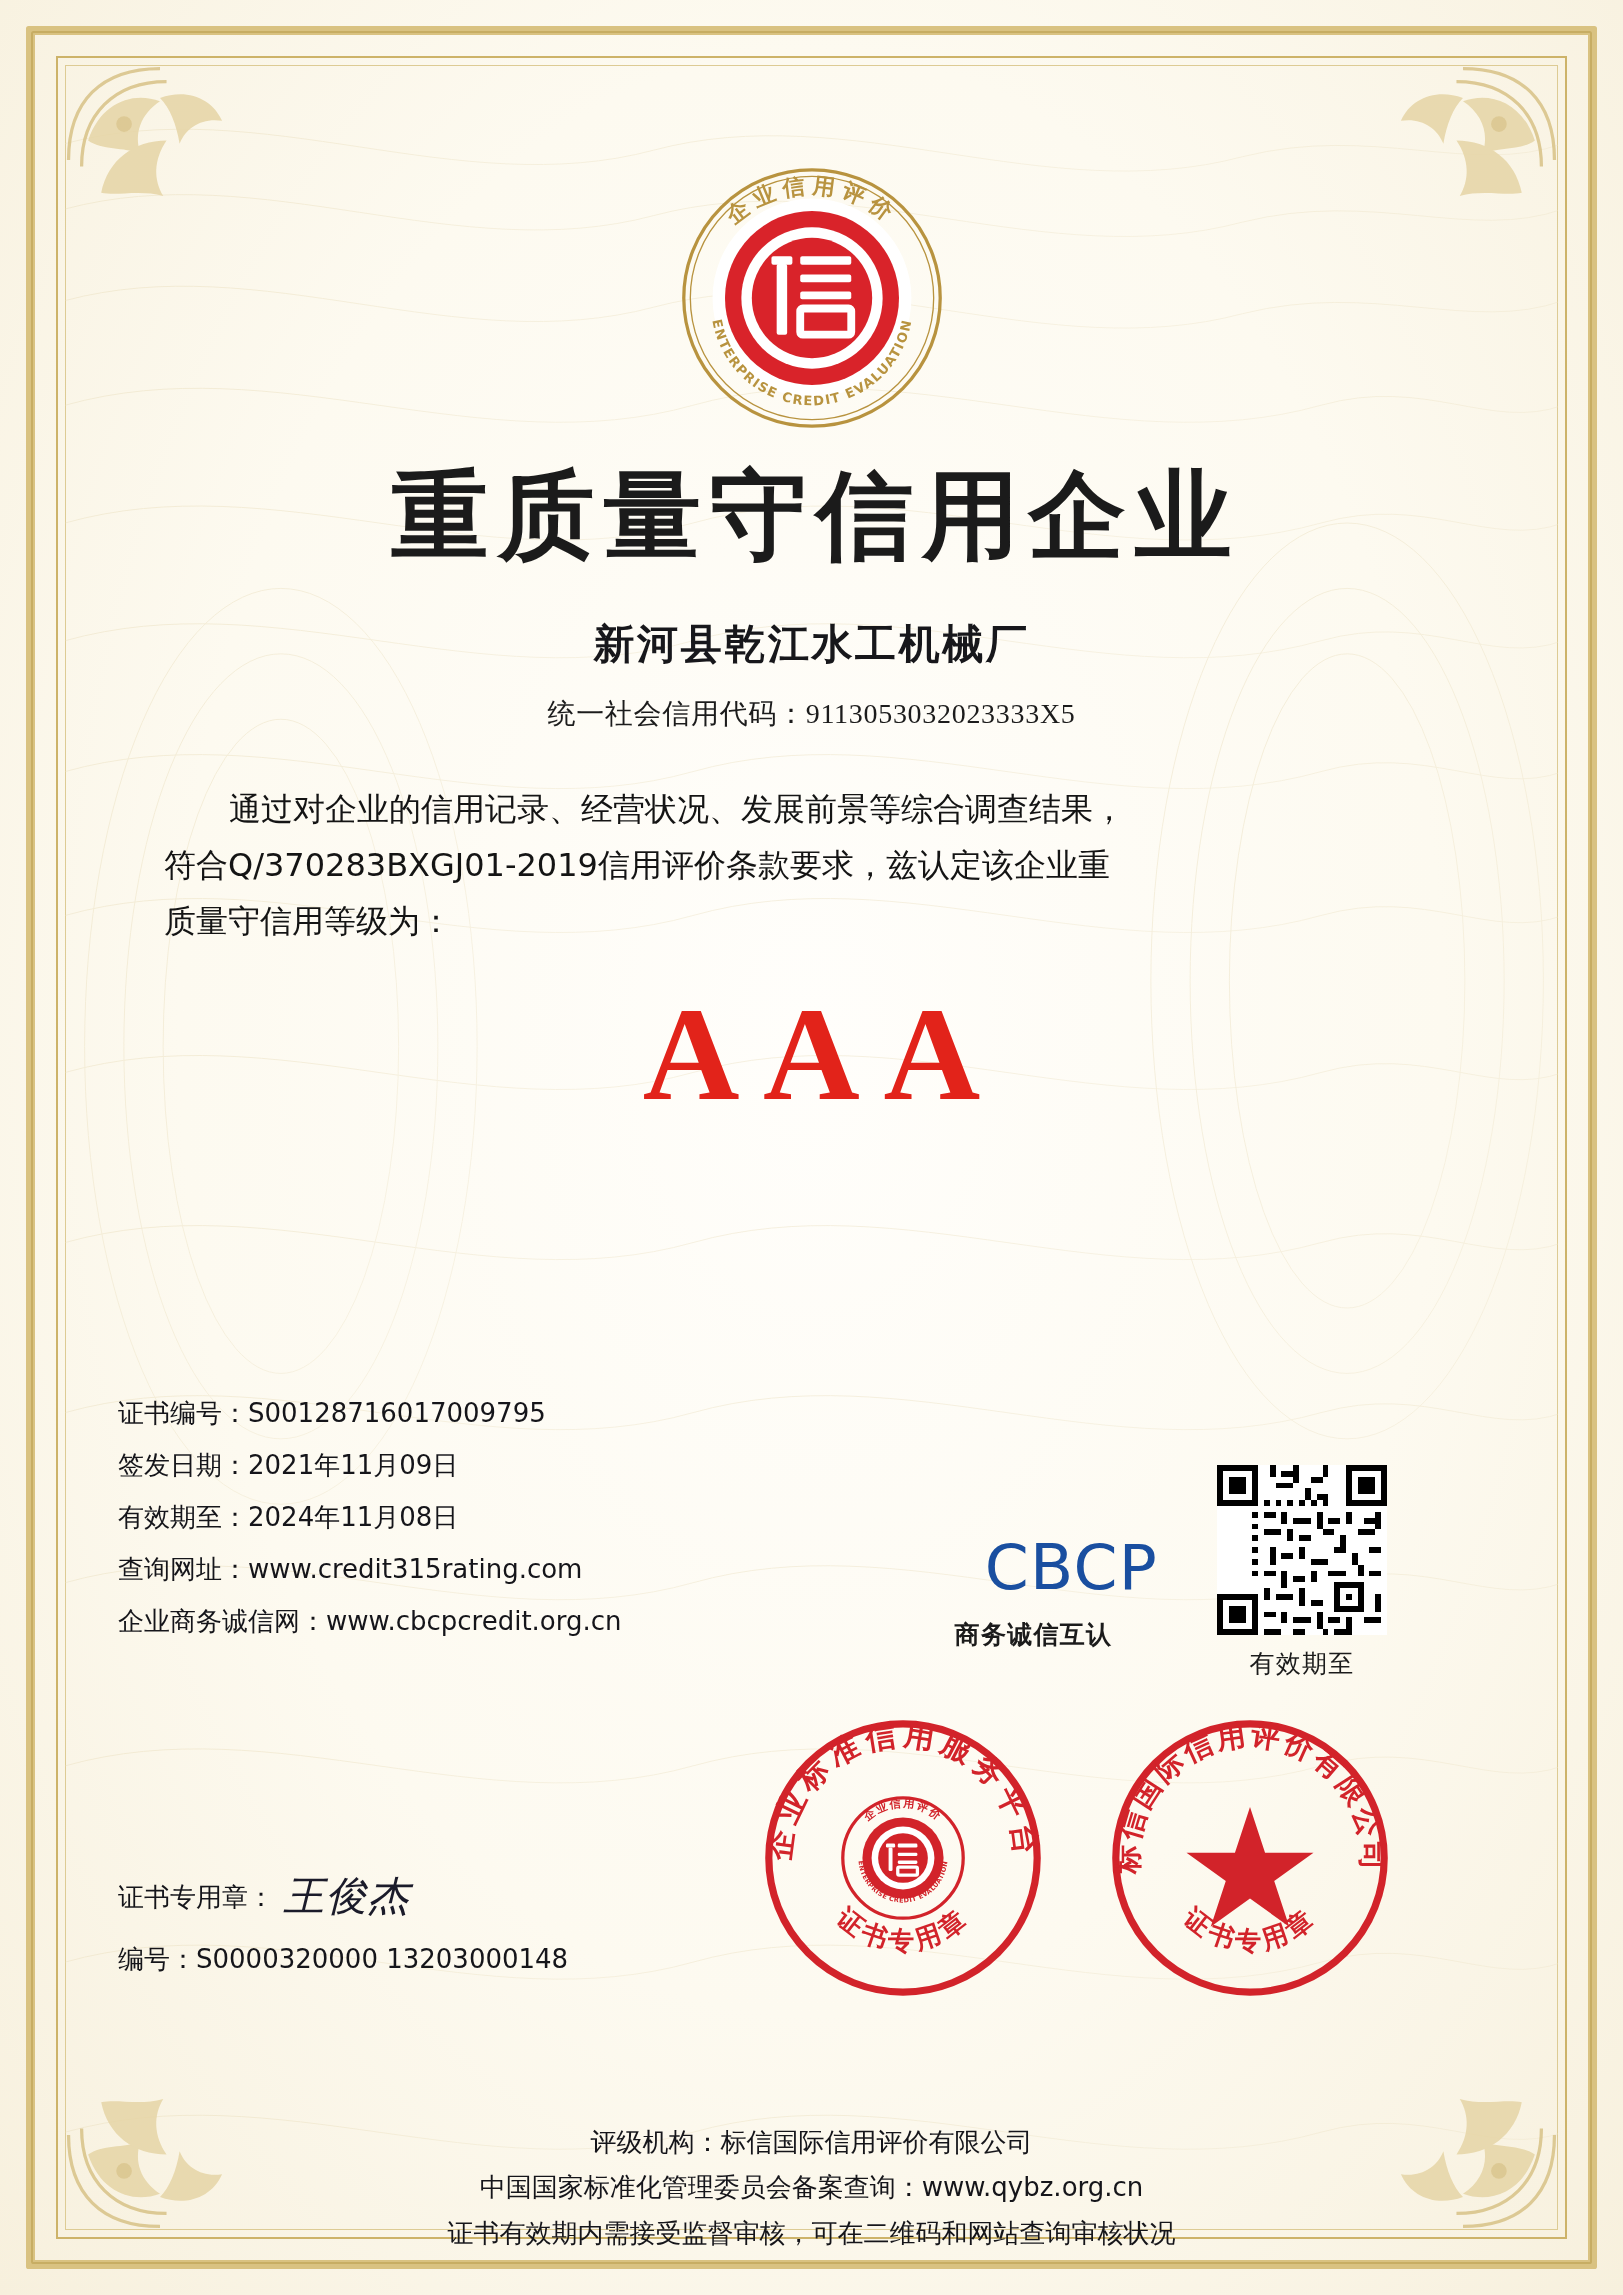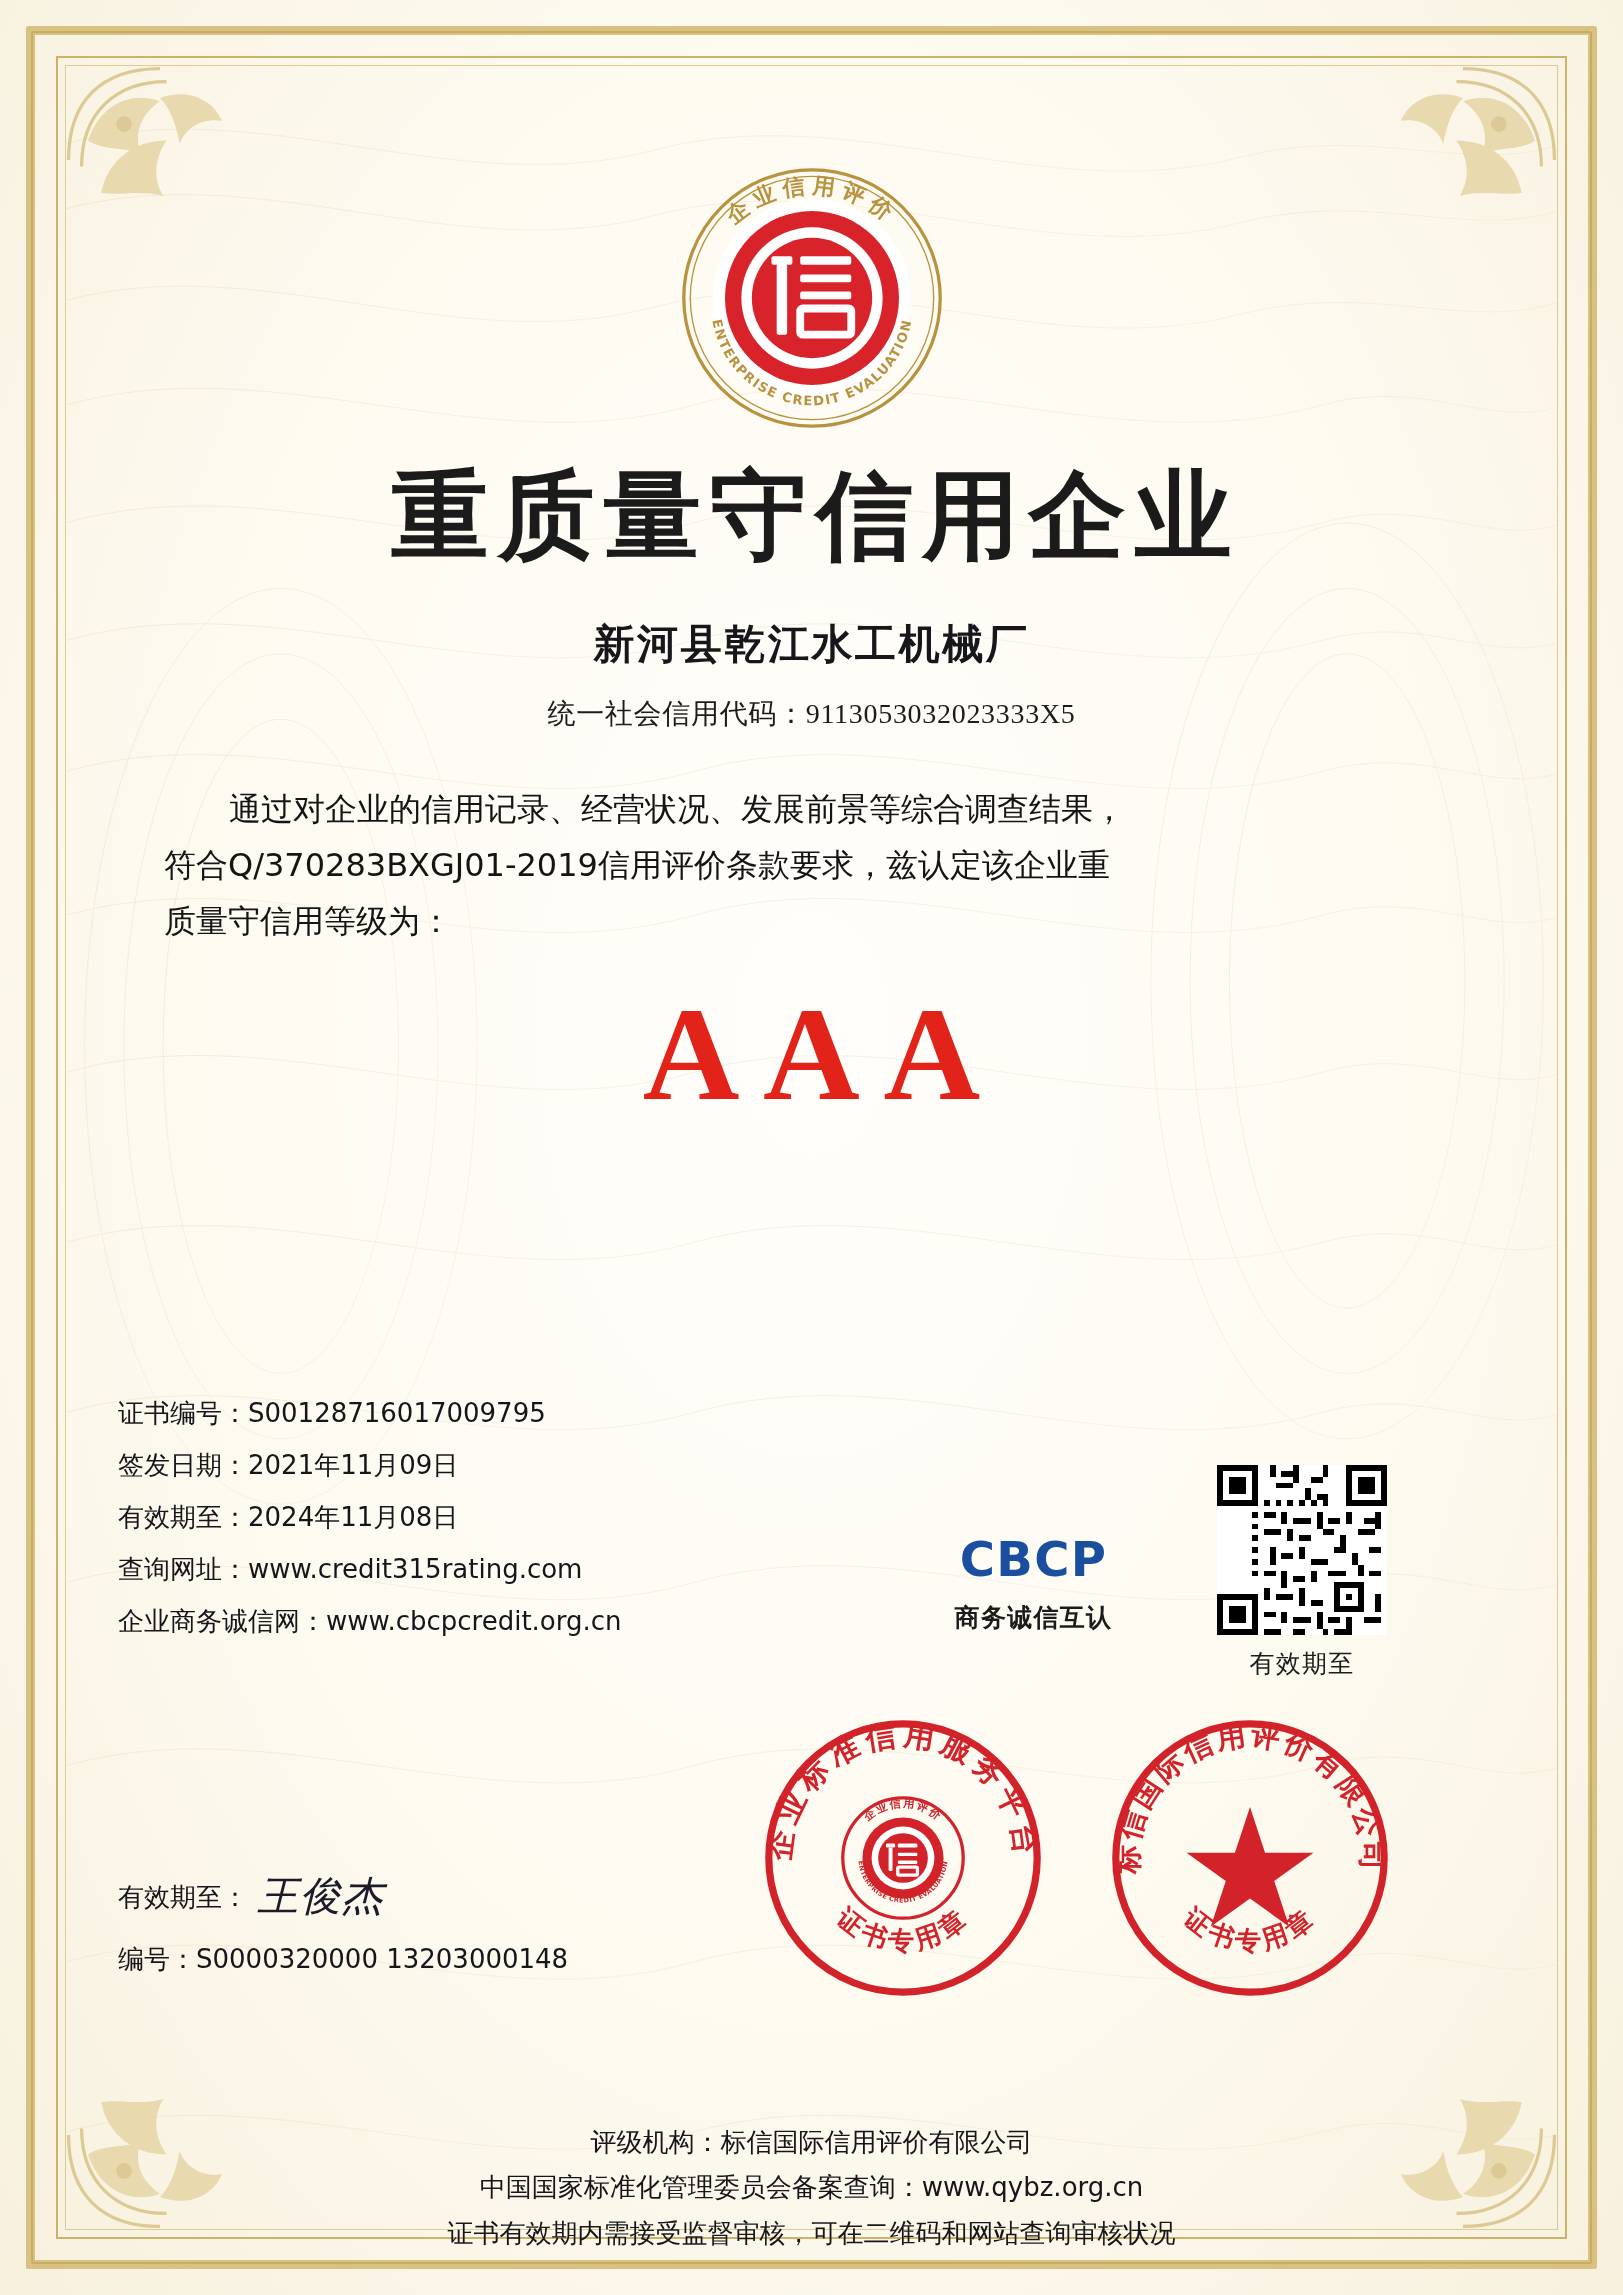--- a/index.html
+++ b/index.html
@@ -118,21 +118,21 @@
     font-size:26px;line-height:2.0;color:#15151a;
     font-family:"DejaVu Sans", sans-serif;
   }
   .details .row{white-space:nowrap;}
   
   .cbcp{
     position:absolute;left:909px;top:1531px;text-align:center;width:249px;
   }
   .cbcp .logo{
     font-family:"DejaVu Sans", sans-serif;
-    font-weight:bold;font-size:48px;color:#1a4fa0;letter-spacing:1.3px;
+    font-weight:normal;font-size:63px;color:#1a4fa0;letter-spacing:1.3px;text-align:right;
   }
   .cbcp .cap{margin-top:14.4px;font-size:25px;color:#1b1b1b;font-family:"DejaVu Sans", sans-serif;letter-spacing:1.3px;font-weight:bold;}
   .qr{
     position:absolute;left:1204px;top:1465px;text-align:center;width:196px;
   }
   .qr .cap{margin-top:11.8px;font-size:25px;color:#1b1b1b;font-family:"DejaVu Sans", sans-serif;letter-spacing:1.3px;}
   .qr-img{width:170px;height:170px;margin:0 auto;}
   
   .seal{position:absolute;width:288px;height:288px;}
   .seal-a{left:759px;top:1714px;}
@@ -457,21 +457,21 @@
         <textPath href="#sealBTop" startOffset="50%" text-anchor="middle">标信国际信用评价有限公司</textPath>
       </text>
       <text font-family="DejaVu Sans, sans-serif" font-size="40" font-weight="bold" fill="#d2232a" letter-spacing="6">
         <textPath href="#sealBBot" startOffset="50%" text-anchor="middle">证书专用章</textPath>
       </text>
     </svg>
   </div>
 
   <div class="sig-block">
     <div class="row">
-      <span>有效期至：</span><span class="sig-name">王俊杰</span>
+      <span>证书专用章：</span><span class="sig-name">王俊杰</span>
     </div>
     <div class="row">
       <span>编号：</span><span class="mono">S0000320000 13203000148</span>
     </div>
   </div>
 
   <div class="footer">
     <div>评级机构：标信国际信用评价有限公司</div>
     <div>中国国家标准化管理委员会备案查询：www.qybz.org.cn</div>
     <div>证书有效期内需接受监督审核，可在二维码和网站查询审核状况</div>

